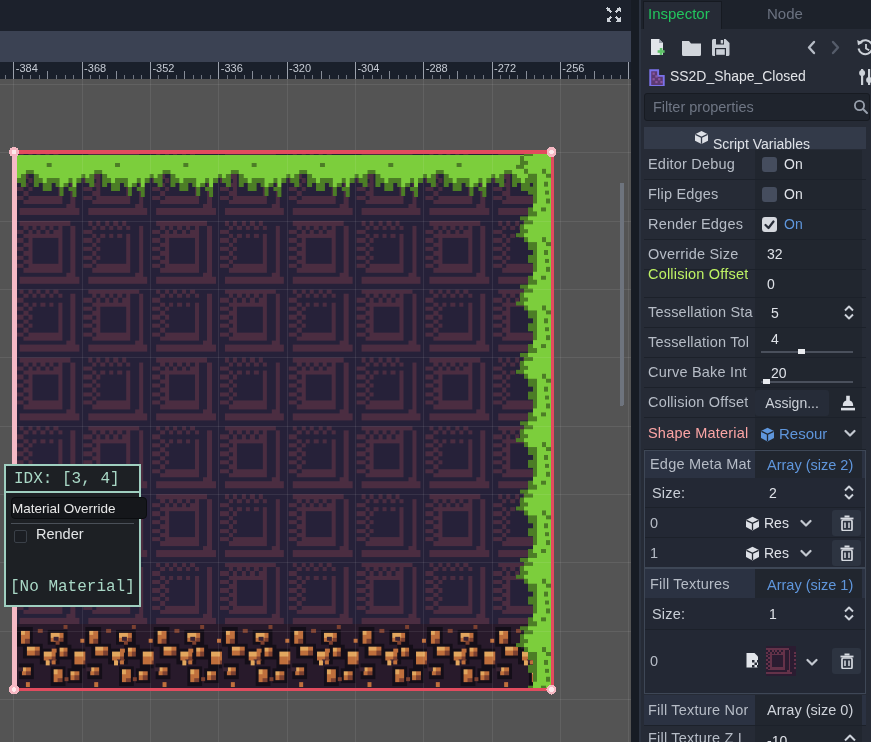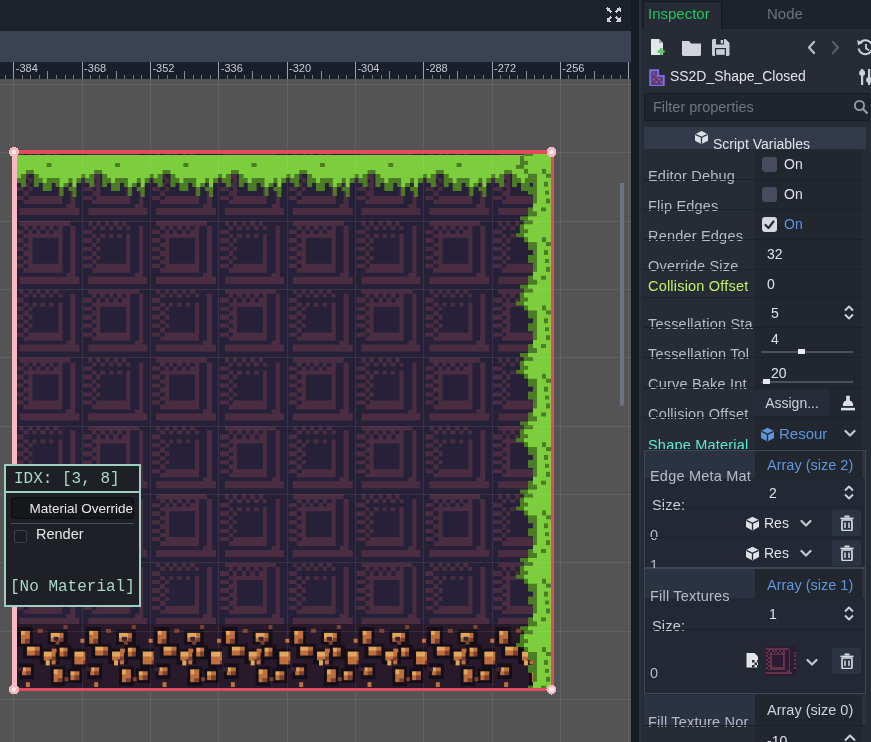--- a/index.html
+++ b/index.html
@@ -1,16 +1,16 @@
 <!DOCTYPE html>
 <html><head><meta charset="utf-8"><style>
 html,body{margin:0;padding:0;background:#262b36;width:871px;height:742px;overflow:hidden;}
 *{box-sizing:border-box;}
 body{font-family:'Liberation Sans',sans-serif;-webkit-font-smoothing:antialiased;}
-.lab{position:absolute;left:7px;color:#b6bcc6;font-size:14.5px;letter-spacing:0.2px;white-space:nowrap;overflow:hidden;margin-top:12px;}
+.lab{position:absolute;left:7px;color:#b6bcc6;font-size:14.5px;letter-spacing:0.2px;white-space:nowrap;overflow:hidden;}
 .val{position:absolute;color:#dfe2e8;font-size:15.5px;white-space:nowrap;}
 </style></head>
 <body>
 <div style="position:relative;width:871px;height:742px;">
 <svg width="631" height="742" viewBox="0 0 631 742" style="position:absolute;left:0;top:0" shape-rendering="crispEdges">
       <defs>
         <pattern id="ptile" width="136.64" height="136.64" patternUnits="userSpaceOnUse" patternTransform="translate(19.5,80.3)">
           <rect x="0.00" y="0.00" width="136.64" height="136.64" fill="#262139"></rect>
           <rect x="0.00" y="4.27" width="4.33" height="4.33" fill="#4b2d41"></rect>
           <rect x="0.00" y="12.81" width="4.33" height="4.33" fill="#4b2d41"></rect>
@@ -657,23 +657,23 @@
       <path d="M 616.1 21.5 L 620.5 21.5 L 620.5 17.1 Z" fill="#ccd1d8"></path>
       <line x1="611.3" y1="16.7" x2="607.0" y2="21.0" stroke="#ccd1d8" stroke-width="1.8"></line>
       <path d="M 610.9 21.5 L 606.5 21.5 L 606.5 17.1 Z" fill="#ccd1d8"></path>
       <line x1="615.7" y1="12.3" x2="620.0" y2="8.0" stroke="#ccd1d8" stroke-width="1.8"></line>
       <path d="M 616.1 7.5 L 620.5 7.5 L 620.5 11.9 Z" fill="#ccd1d8"></path>
       <line x1="611.3" y1="12.3" x2="607.0" y2="8.0" stroke="#ccd1d8" stroke-width="1.8"></line>
       <path d="M 610.9 7.5 L 606.5 7.5 L 606.5 11.9 Z" fill="#ccd1d8"></path>
     </svg>
 <div style="position:absolute;left:4px;top:464px;width:137px;height:143px;background:#1d2024;border:2px solid #9fcfc0;box-sizing:border-box;">
  <div style="position:absolute;left:0;top:0;width:100%;height:27px;border-bottom:2px solid #9fcfc0;
-   font-family:'Liberation Mono',monospace;font-size:16px;color:#a9d8c6;line-height:26px;padding-left:8px;box-sizing:border-box;white-space:nowrap;">IDX: [3, 8]</div>
- <div style="position:absolute;left:5px;top:31px;width:123px;height:22px;background:#15171b;border:1px solid #0b0d10;border-radius:4px;
-   font-family:'Liberation Sans',sans-serif;font-size:13.5px;color:#e8e8e8;text-align:right;line-height:21px;">Material Override</div>
+   font-family:'Liberation Mono',monospace;font-size:16px;color:#a9d8c6;line-height:26px;padding-left:8px;box-sizing:border-box;white-space:nowrap;">IDX: [3, 4]</div>
+ <div style="position:absolute;left:5px;top:31px;width:136px;height:22px;background:#15171b;border:1px solid #0b0d10;border-radius:4px;
+   font-family:'Liberation Sans',sans-serif;font-size:13.5px;color:#e8e8e8;text-align:left;line-height:21px;">Material Override</div>
  <div style="position:absolute;left:5px;top:57px;width:123px;height:1px;background:#4a5058;"></div>
  <div style="position:absolute;left:8px;top:64px;width:13px;height:13px;background:#1b1e23;border:1px solid #3a4048;border-radius:2px;"></div>
  <div style="position:absolute;left:30px;top:60px;font-family:'Liberation Sans',sans-serif;font-size:14.5px;color:#e4e6e8;">Render</div>
  <div style="position:absolute;left:4px;top:112px;font-family:'Liberation Mono',monospace;font-size:16px;color:#a9d8c6;white-space:nowrap;">[No Material]</div>
 </div>
     <div style="position:absolute;left:631px;top:0;width:10px;height:742px;background:#171c24;"></div>
     <div style="position:absolute;left:639px;top:0;width:2px;height:742px;background:#2c3340;"></div>
     <div style="position:absolute;left:641px;top:0;width:230px;height:742px;background:#262b36;"></div>
     <div style="position:absolute;left:641px;top:0;width:230px;height:29px;background:#1d222b;"></div>
     <div style="position:absolute;left:643px;top:1px;width:79px;height:28px;background:#262b36;border:1px solid #161a21;border-bottom:none;"></div>
@@ -784,21 +784,21 @@
     <div style="position:absolute;left:763px;top:379px;width:7px;height:5px;background:#e8eaee;"></div>
     <div style="position:absolute;left:755px;top:388px;width:107px;height:30px;background:#21262f;"></div>
     <div class="lab" style="left:648px;top:394px;max-width:107px;color:#b6bcc6">Collision Offset</div>
     <div style="position:absolute;left:644px;top:417px;width:222px;height:1px;background:#1c212a;"></div>
     <div style="position:absolute;left:755px;top:390px;width:74px;height:26px;background:#262c38;border-radius:3px;font-size:14px;color:#ccd1d8;text-align:center;line-height:26px;">Assign...</div>
     <svg style="position:absolute;left:840px;top:395px" width="16" height="16" viewBox="0 0 16 16">
       <rect x="1" y="12.8" width="14" height="2.6" fill="#dde0e6"></rect>
       <path d="M6.2 0.8 h3.6 v4.6 c2.6 0.6 3.4 2.6 3.4 5.6 h-10.4 c0 -3 0.8 -5 3.4 -5.6 z" fill="#dde0e6"></path>
     </svg>
     <div style="position:absolute;left:755px;top:418px;width:107px;height:32px;background:#21262f;"></div>
-    <div class="lab" style="left:648px;top:425px;max-width:107px;color:#5eead4">Shape Material</div>
+    <div class="lab" style="left:648px;top:425px;max-width:107px;color:#fca5a5">Shape Material</div>
     <div style="position:absolute;left:644px;top:449px;width:222px;height:1px;background:#1c212a;"></div>
     <svg style="position:absolute;left:760px;top:427px" width="15" height="15" viewBox="0 0 15 15">
       <path d="M7.5 0.8 L14 4.1 V11 L7.5 14.4 L1 11 V4.1 Z" fill="#5f96dc"></path>
       <path d="M1.4 4.3 L7.5 7.3 L13.6 4.3 M7.5 7.3 V14" stroke="#21262f" stroke-width="1.3" fill="none"></path>
     </svg>
     <div class="val" style="left:779px;top:425px;color:#5f96dc;font-size:15px">Resour</div>
     <svg style="position:absolute;left:844px;top:429px" width="12" height="9" viewBox="0 0 12 9">
       <path d="M1.5 2 L6 6.5 L10.5 2" stroke="#c3c8d0" stroke-width="2.2" fill="none" stroke-linecap="round" stroke-linejoin="round"></path>
     </svg>
     <div style="position:absolute;left:644px;top:450px;width:222px;height:118px;background:#232834;border:1px solid #3e4756;"></div>

